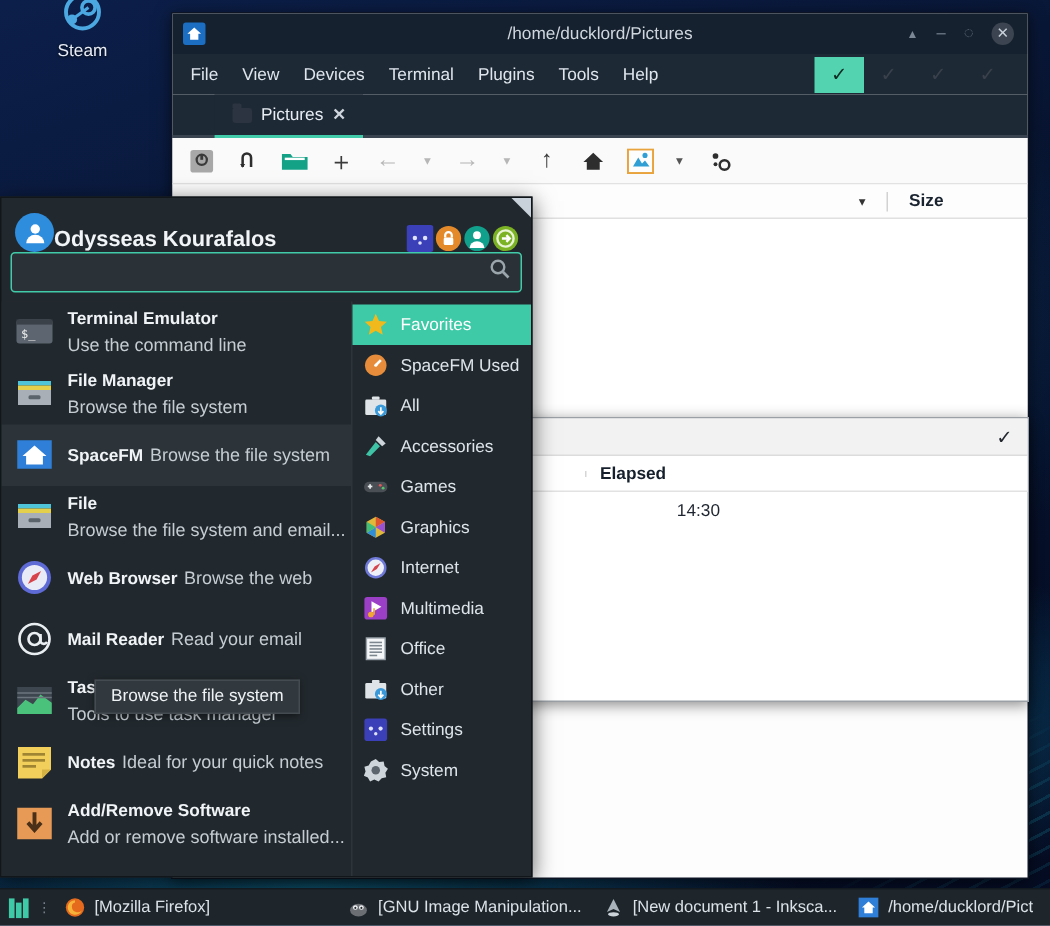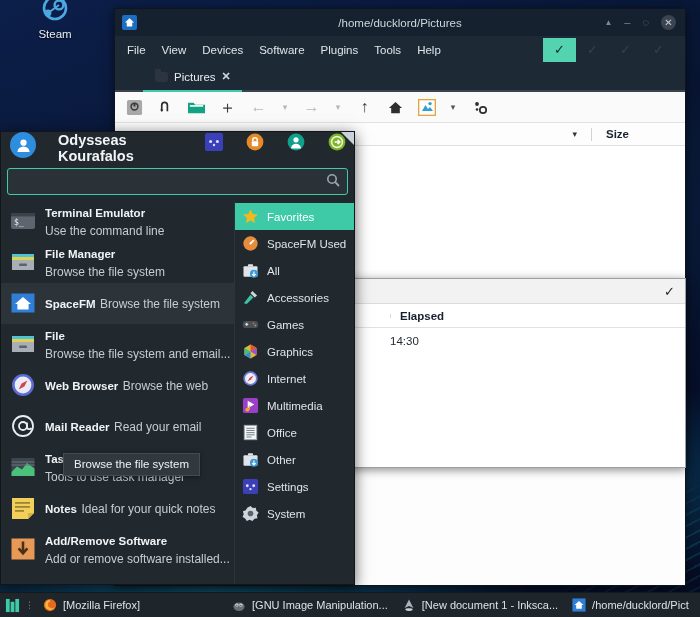--- a/index.html
+++ b/index.html
@@ -142,36 +142,36 @@
   #xfer-title { font-size: 11.5px; color: #1e2530; }
   #xfer-check { margin-left:auto; font-size: 13px; color: #22272e; }
   #xfer-cols {
     height: 24px; display:flex; align-items:center;
     font-size: 11.5px; font-weight: bold; color: #16202c;
     border-bottom: 1px solid #e2e2e2; background:#fff;
   }
   .xcol { position: relative; padding-left: 10px; }
   .xcol:before { content:""; position:absolute; left:0; top:4px; bottom:4px; width:1px; background:#d6d6d6; }
   .xcol.first:before { display: none; }
-  #xfer-rows { font-size: 11.5px; color: #1e2530; }
+  #xfer-rows { font-size: 11.5px; color: #1e2530; text-align: right; }
   .xrow { height: 26px; display:flex; align-items:center; }
   .prog-track { width: 84px; height: 17px; background: #cfcfcf; position: relative; }
   .prog-fill { position:absolute; left:0; top:0; bottom:0; background: #d04a54; }
   .prog-label { position: absolute; inset: 0; display:flex; align-items:center; justify-content:center;
                 font-size: 11px; color: #2a2a2a; }
 
   
   #whisker {
     position: absolute; left: 0; top: 131px; width: 355px; height: 454px;
     background: #22292e; border: 1px solid #11161a;
     box-shadow: 0 3px 14px rgba(0,0,0,0.6);
     display: flex; flex-direction: column;
   }
   #wm-header {
-    height: 36px; display:flex; align-items:flex-start; gap: 22px;
+    height: 36px; display:flex; align-items:flex-end; gap: 0;
     padding: 0 8px 0 9px; position: relative;
   }
   #wm-avatar {
     width: 26px; height: 26px; border-radius: 50%; background: #2e8ddd;
     display:flex; align-items:center; justify-content:center; flex: 0 0 auto;
   }
   #wm-username { color: #f2f5f8; font-size: 14.5px; font-weight: bold; flex: 1 1 auto; }
   .wm-hbtn { width: 19px; height: 19px; display:flex; align-items:center; justify-content:center; flex:0 0 auto;}
   #wm-resize {
     position: absolute; right: 0; top: 0; width: 0; height: 0;
@@ -262,21 +262,21 @@
       <span class="tb-btn">–</span>
       <span class="tb-btn">◌</span>
       <span class="tb-btn close">✕</span>
     </div>
   </div>
 
   <div id="fm-menubar">
     <span class="menu-item">File</span>
     <span class="menu-item">View</span>
     <span class="menu-item">Devices</span>
-    <span class="menu-item">Software</span>
+    <span class="menu-item">Terminal</span>
     <span class="menu-item">Plugins</span>
     <span class="menu-item">Tools</span>
     <span class="menu-item">Help</span>
     <div id="menubar-checks">
       <span class="chk-btn active">✓</span>
       <span class="chk-btn">✓</span>
       <span class="chk-btn">✓</span>
       <span class="chk-btn">✓</span>
     </div>
   </div>

